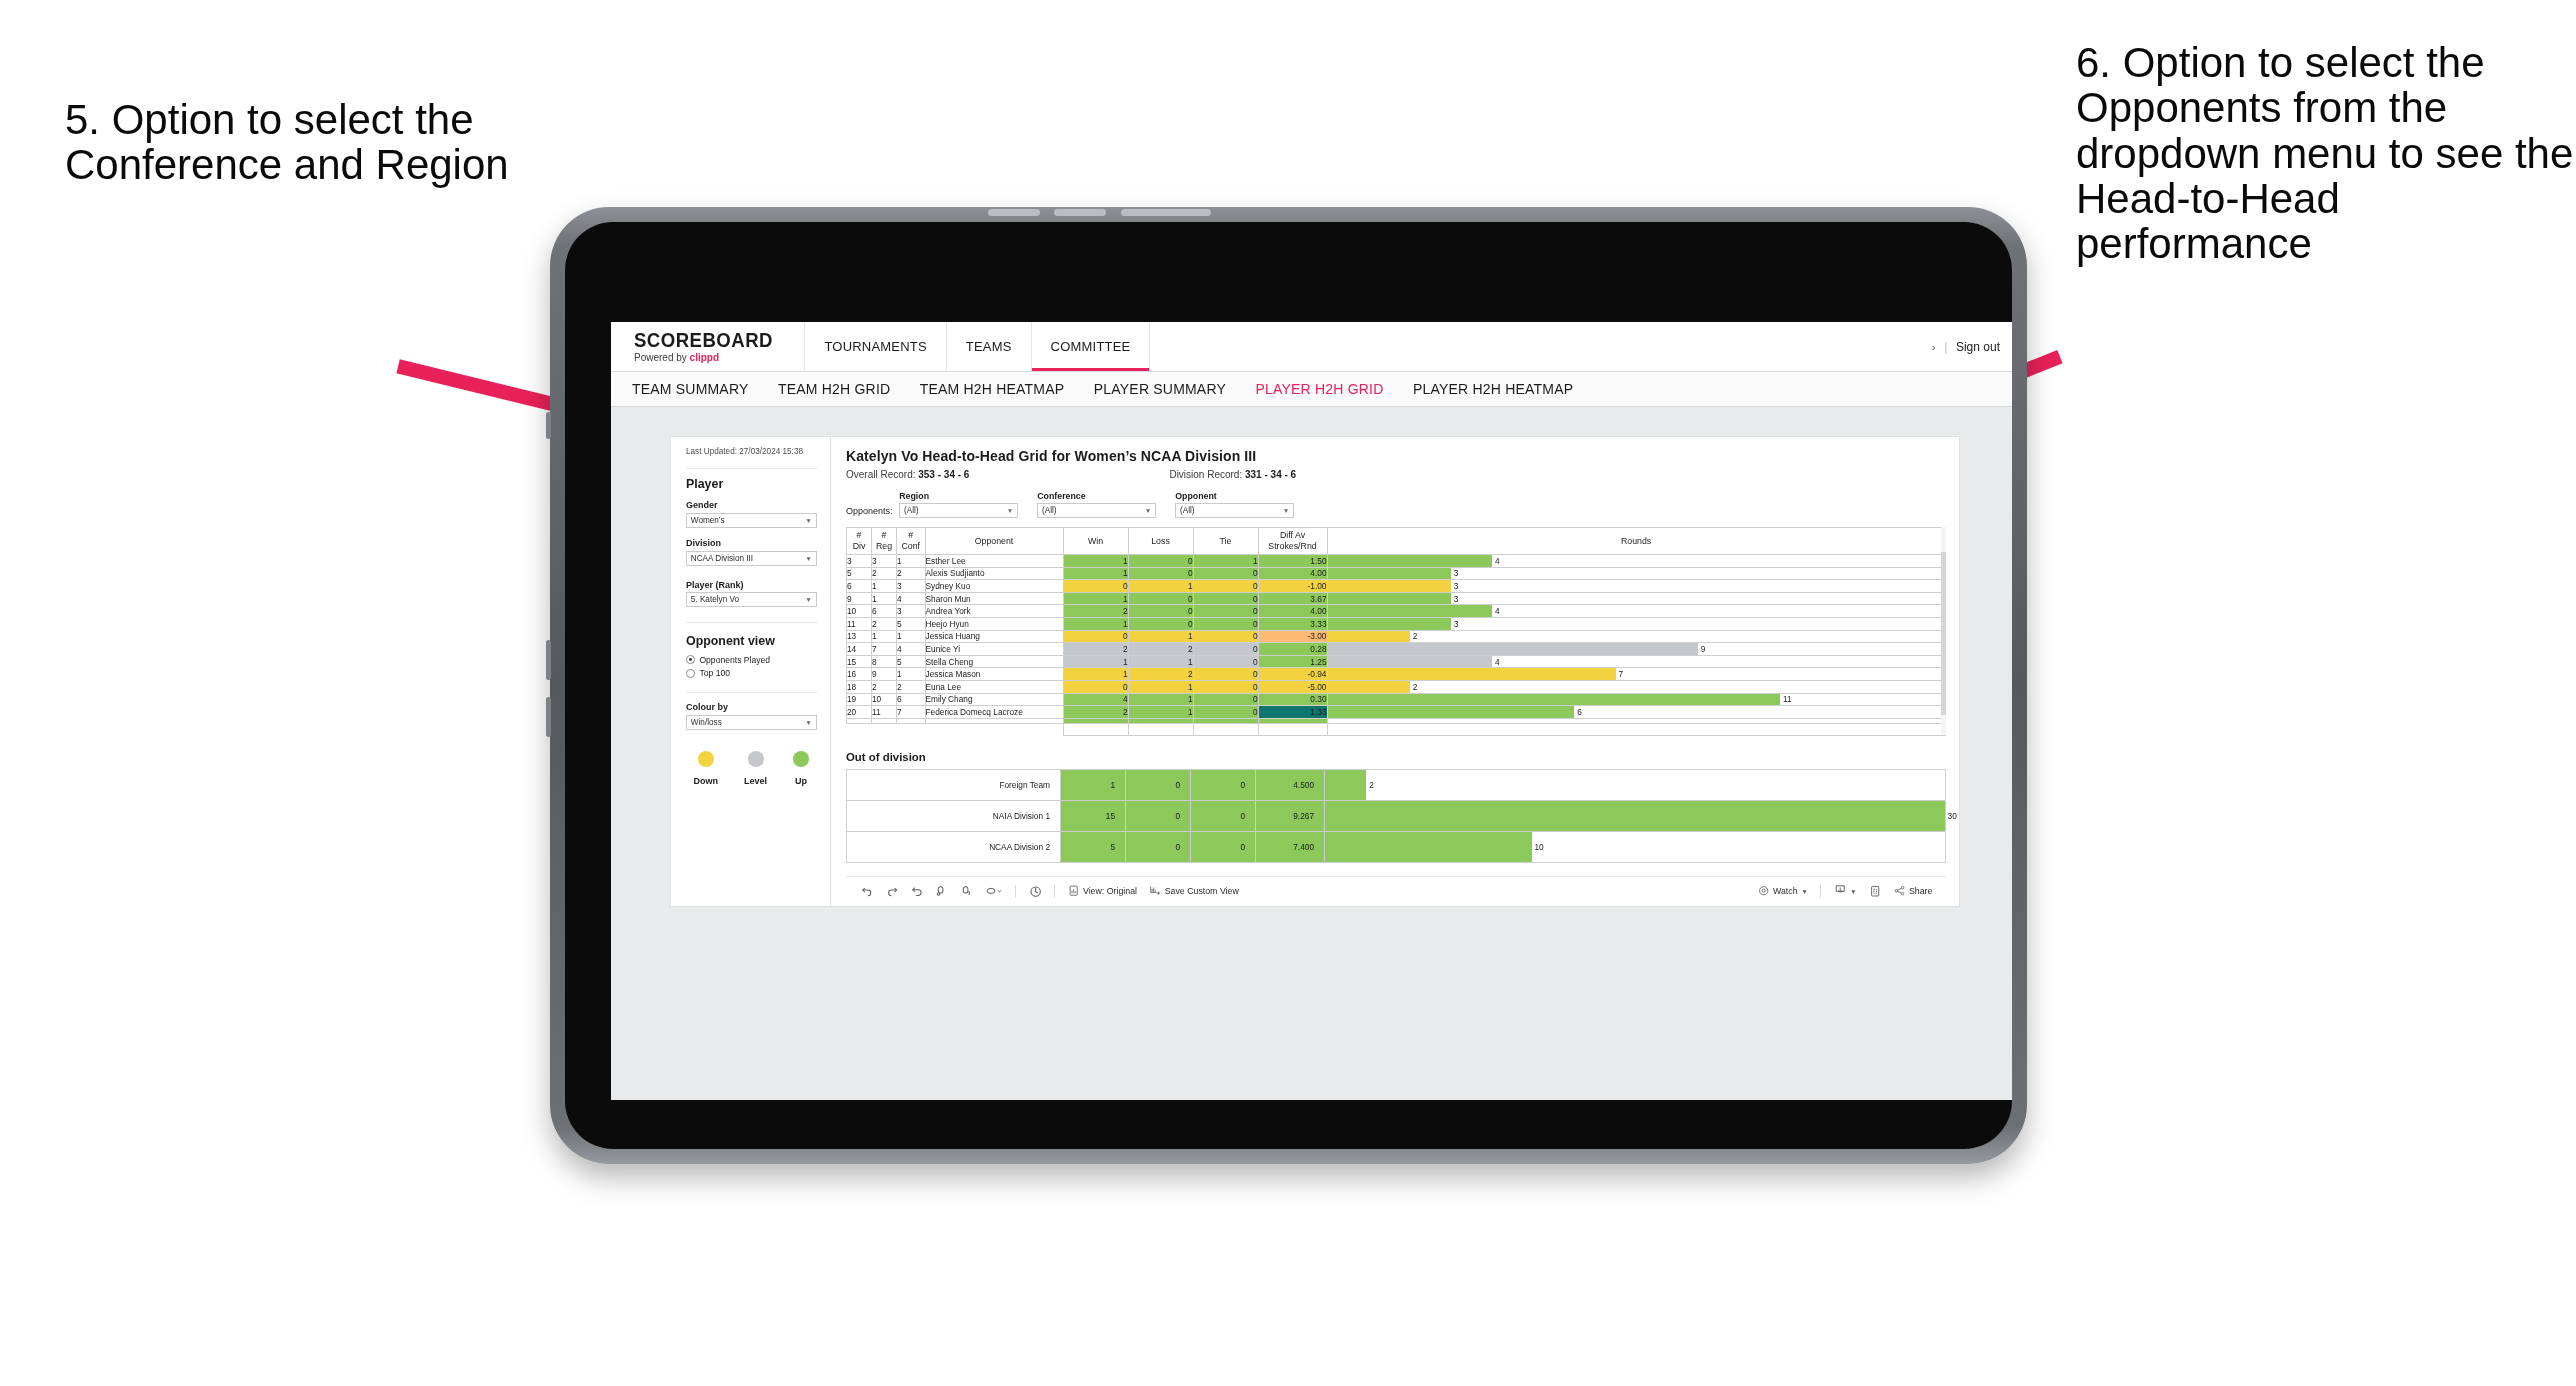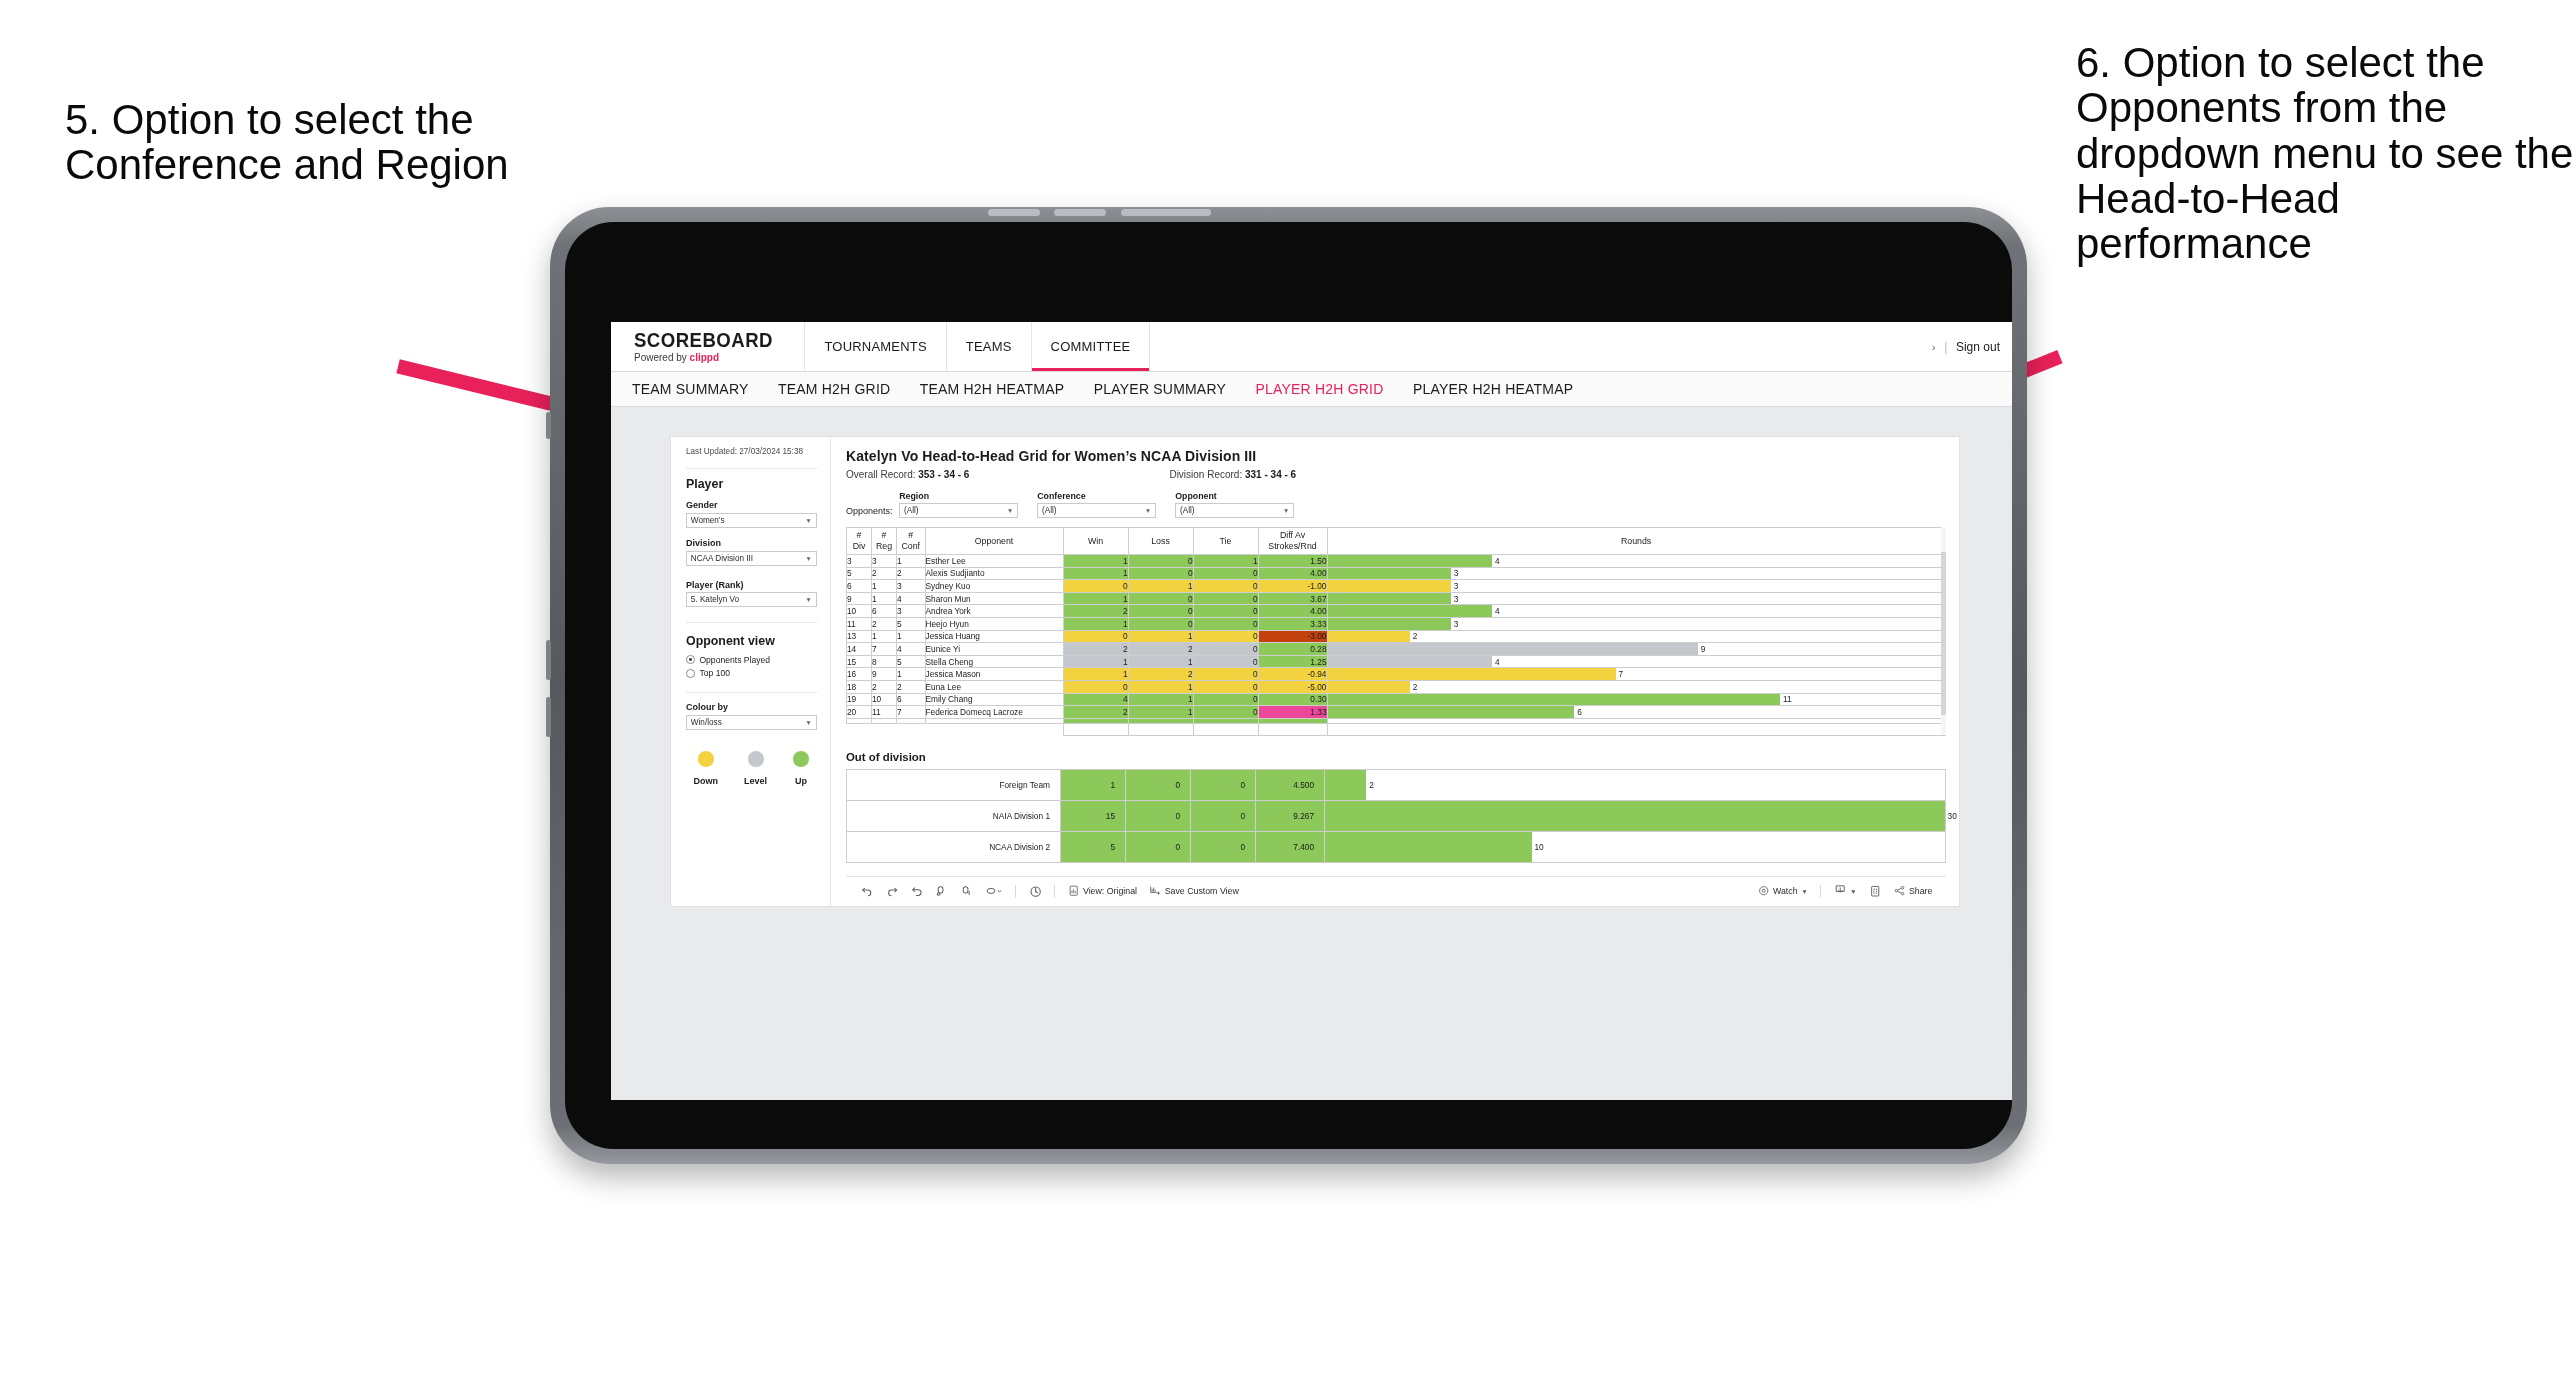--- a/index.html
+++ b/index.html
@@ -380,21 +380,21 @@
                         </td>
                       </tr>
                       <tr>
                         <td class="nm">13</td>
                         <td class="nm">1</td>
                         <td class="nm">1</td>
                         <td class="nm">Jessica Huang</td>
                         <td class="num" style="background:#f2d33f">0</td>
                         <td class="num" style="background:#f2d33f">1</td>
                         <td class="num" style="background:#f2d33f">0</td>
-                        <td class="num" style="background:#c2410c">-3.00</td>
+                        <td class="num" style="background:#fdba74">-3.00</td>
                         <td class="bar-cell">
                           <div class="bar-fill" style="width:13.333333333333334%;background:#f2d33f"></div>
                           <div class="bar-val" style="left:13.333333333333334%">2</div>
                         </td>
                       </tr>
                       <tr>
                         <td class="nm">14</td>
                         <td class="nm">7</td>
                         <td class="nm">4</td>
                         <td class="nm">Eunice Yi</td>
@@ -464,21 +464,21 @@
                         </td>
                       </tr>
                       <tr>
                         <td class="nm">20</td>
                         <td class="nm">11</td>
                         <td class="nm">7</td>
                         <td class="nm">Federica Domecq Lacroze</td>
                         <td class="num" style="background:#8dc85a">2</td>
                         <td class="num" style="background:#8dc85a">1</td>
                         <td class="num" style="background:#8dc85a">0</td>
-                        <td class="num" style="background:#ec4899">1.33</td>
+                        <td class="num" style="background:#0f766e">1.33</td>
                         <td class="bar-cell">
                           <div class="bar-fill" style="width:40%;background:#8dc85a"></div>
                           <div class="bar-val" style="left:40%">6</div>
                         </td>
                       </tr>
                       <tr style="height: 4.8px;">
                         <td class="nm" style="height:4.8px;overflow:hidden"></td>
                         <td style="height:4.8px"></td>
                         <td style="height:4.8px"></td>
                         <td style="height:4.8px"></td>

